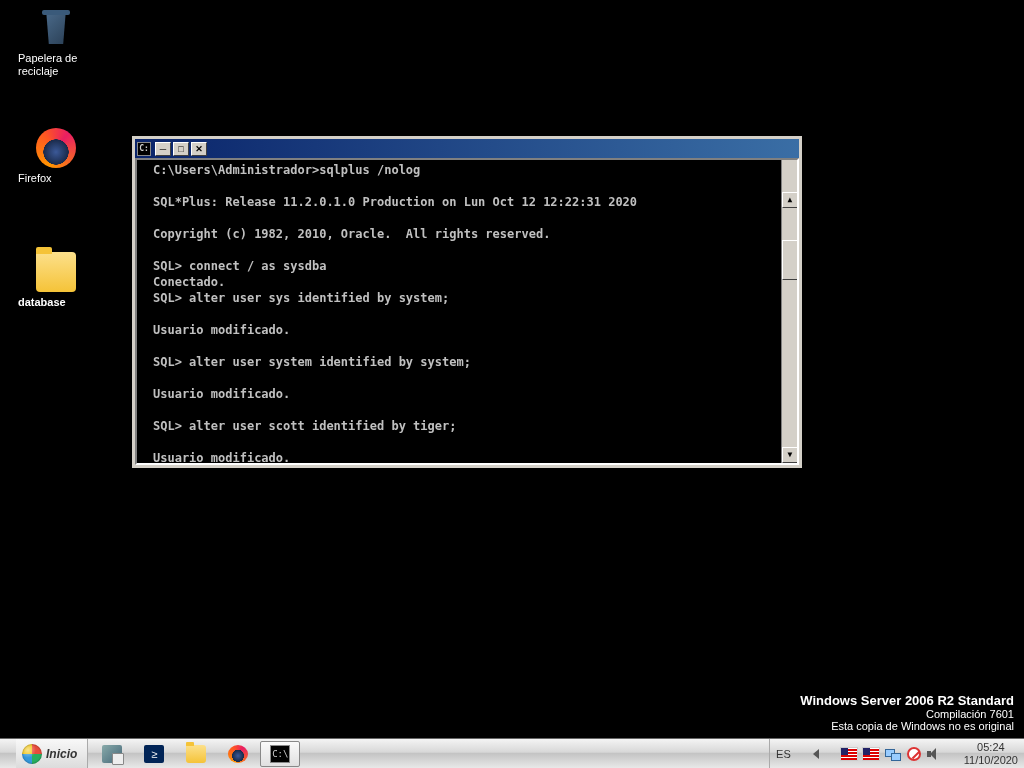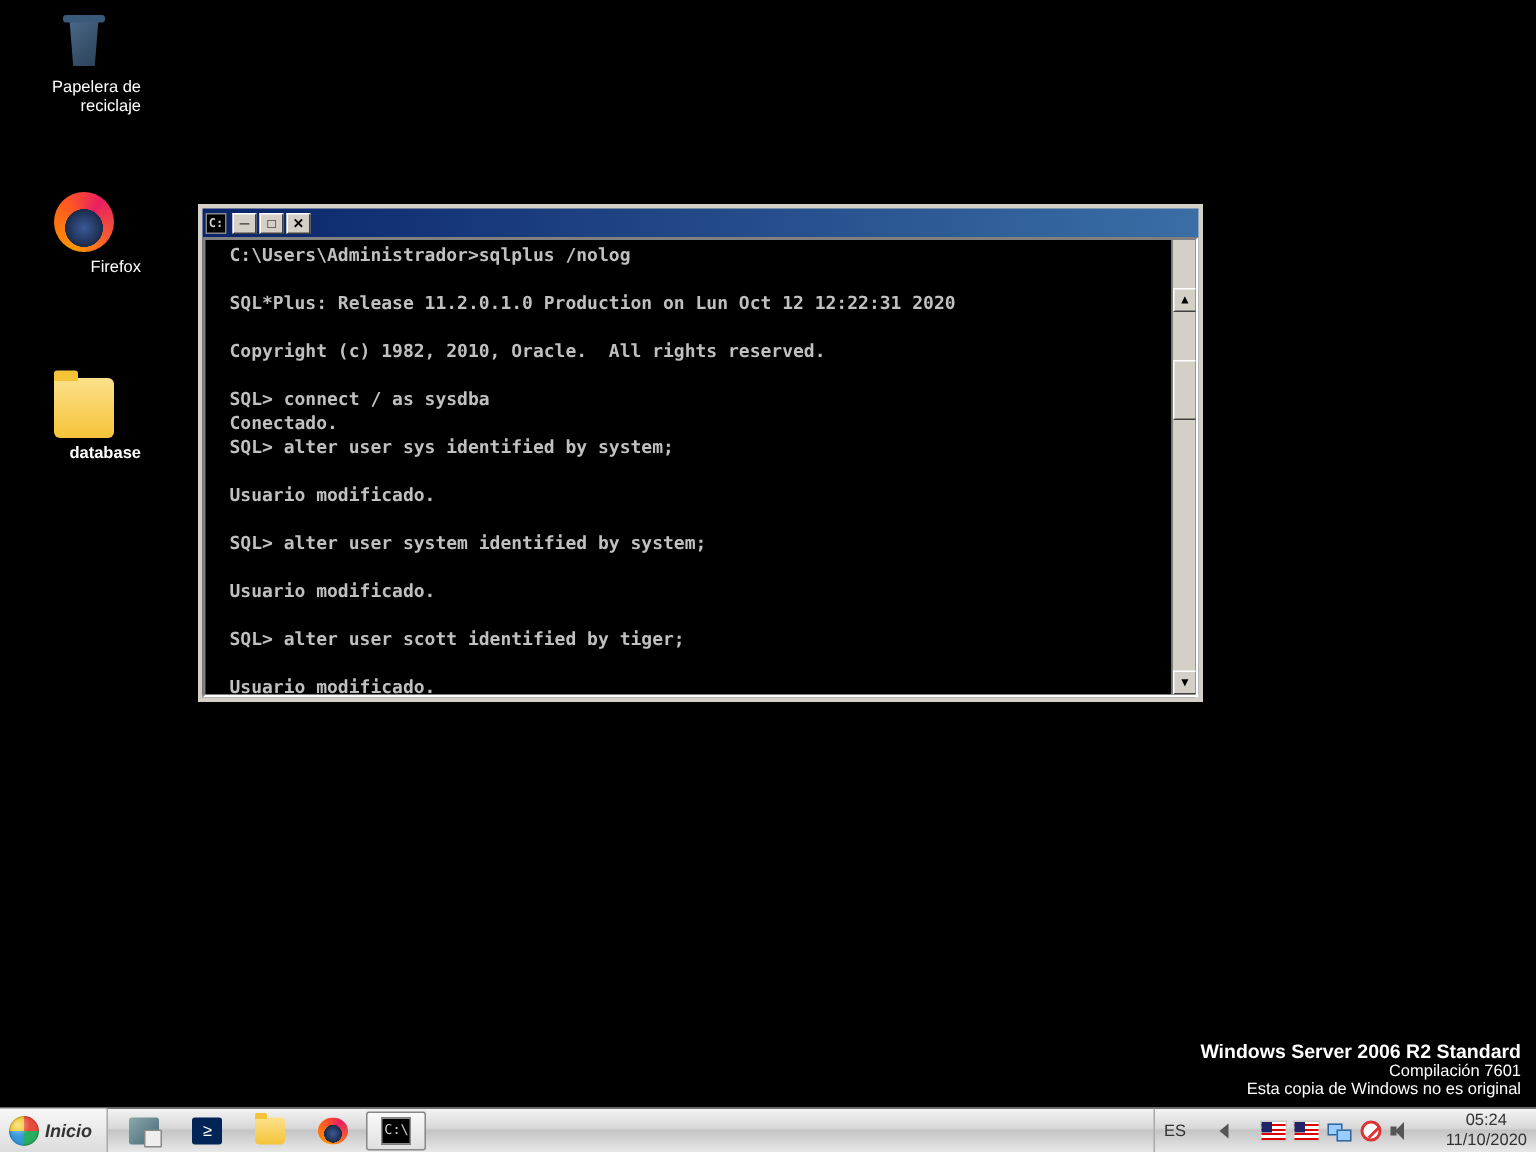--- a/index.html
+++ b/index.html
@@ -9,21 +9,21 @@
   background: #000;
   font-family: "Segoe UI", Tahoma, sans-serif;
   overflow: hidden;
   position: relative;
 }
 
 
 .desktop-icon {
   position: absolute;
   width: 76px;
-  text-align: right;
+  text-align: left;
   color: #fff;
   font-size: 11px;
   cursor: pointer;
 }
 .desktop-icon .icon-img { width: 40px; height: 40px; margin: 0 auto 4px; }
 .desktop-icon .label { text-shadow: 1px 1px 2px #000; line-height: 13px; }
 
 
 .recycle-bin {
   width: 40px; height: 40px; position: relative;
@@ -133,21 +133,21 @@
 
 .taskbar {
   position: absolute; left: 0; bottom: 0; width: 100%; height: 30px;
   background: linear-gradient(180deg, #f4f4f4 0%, #d8d8d8 45%, #c4c4c4 50%, #e8e8e8 100%);
   border-top: 1px solid #666;
   display: flex; align-items: stretch;
 }
 .start-btn {
   display: flex; align-items: center; padding: 0 10px 0 6px;
   background: linear-gradient(180deg, #f8f8f8 0%, #dcdcdc 100%);
-  border-right: 1px solid #aaa; cursor: pointer; gap: 4px;
+  border-right: 1px solid #aaa; cursor: pointer; gap: 4px; margin-left: 16px;
 }
 .win-orb {
   width: 20px; height: 20px; border-radius: 50%;
   background: radial-gradient(circle at 30% 30%, #fff8, transparent 40%),
               conic-gradient(#e74c3c 0 90deg, #27ae60 90deg 180deg, #3498db 180deg 270deg, #f1c40f 270deg 360deg);
   box-shadow: inset 0 0 2px #0008;
 }
 .start-text { font-size: 12px; color: #333; font-style: italic; font-weight: bold; }
 .taskbar-items { display: flex; align-items: center; padding: 0 4px; gap: 2px; }
 .taskbar-item {

